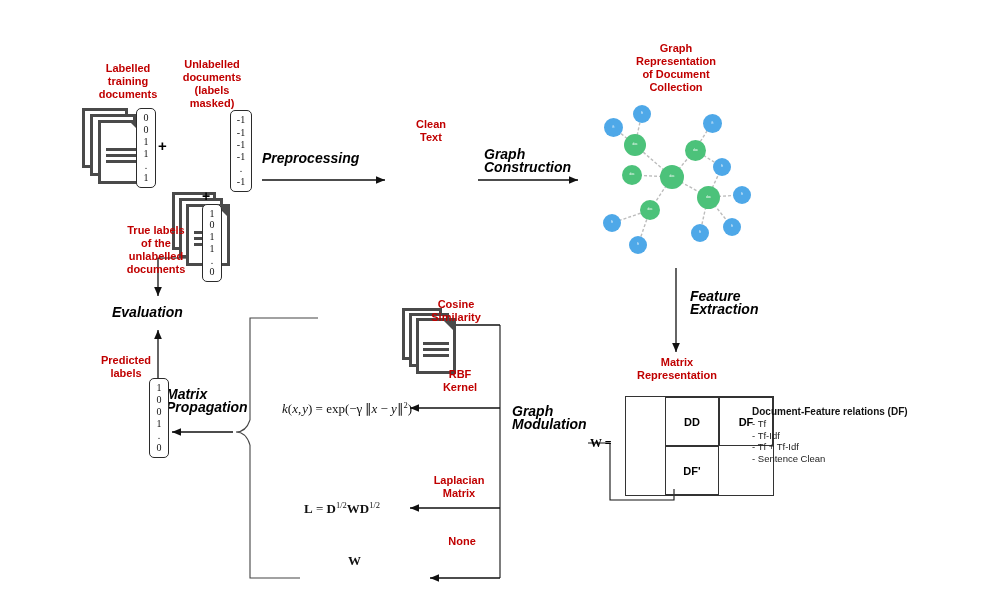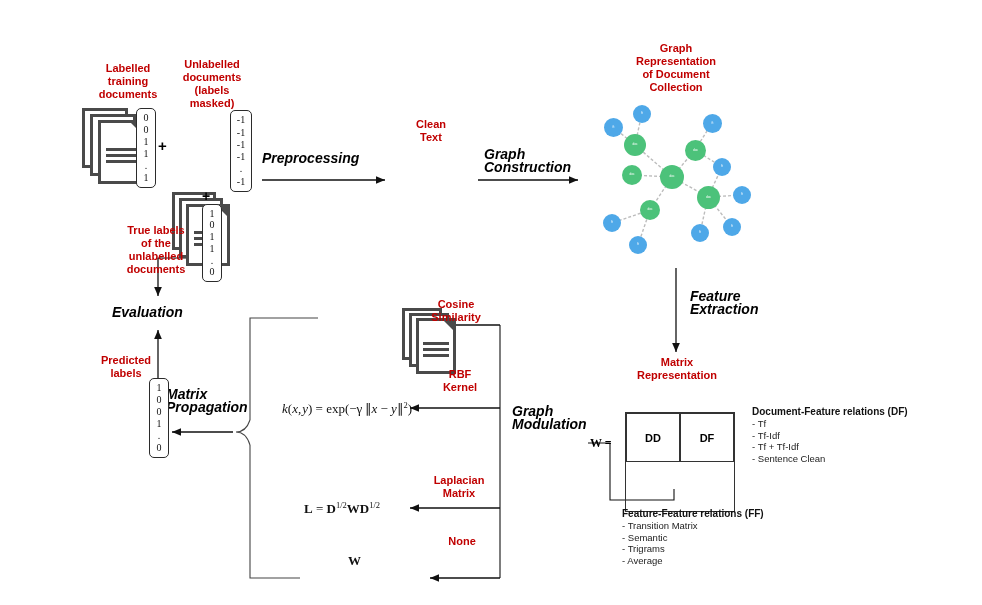--- a/index.html
+++ b/index.html
@@ -248,42 +248,36 @@
   <div class="abs steplbl" style="left:690px;top:290px;width:90px;">
     <div>Feature</div>
     <div>Extraction</div>
   </div>
 
   <div class="abs redlbl" style="left:618px;top:356px;width:118px;">
     <div>Matrix</div>
     <div>Representation</div>
   </div>
 
-  <div class="abs matrix" style="left:625px;top:412px;width:108px;height:98px;">
+  <div class="abs matrix" style="left:625px;top:396px;width:108px;height:98px;padding-left:39px;">
     <div>DD</div>
     <div>DF</div>
+    <div>DF'</div>
   </div>
 
   <div class="abs wlabel" style="left:590px;top:436px;">W =</div>
 
   <div class="abs" style="left:752px;top:406px;width:190px;">
     <div class="blacklbl">Document-Feature relations (DF)</div>
     <div class="blacklist">- Tf</div>
     <div class="blacklist">- Tf-Idf</div>
     <div class="blacklist">- Tf + Tf-Idf</div>
     <div class="blacklist">- Sentence Clean</div>
   </div>
 
-  <div class="abs" style="left:622px;top:508px;width:200px;">
-    <div class="blacklbl">Feature-Feature relations (FF)</div>
-    <div class="blacklist">- Transition Matrix</div>
-    <div class="blacklist">- Semantic</div>
-    <div class="blacklist">- Trigrams</div>
-    <div class="blacklist">- Average</div>
-  </div>
 
   <div class="abs steplbl" style="left:512px;top:405px;width:84px;">
     <div>Graph</div>
     <div>Modulation</div>
   </div>
 
   <div class="abs redlbl" style="left:416px;top:288px;width:80px;margin-top:10px;">
     <div>Cosine</div>
     <div>Similarity</div>
   </div>

